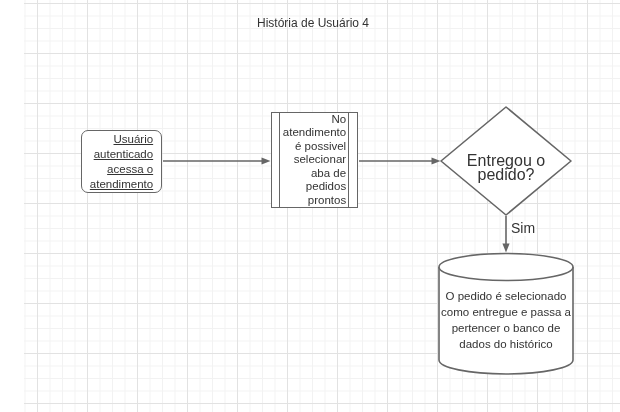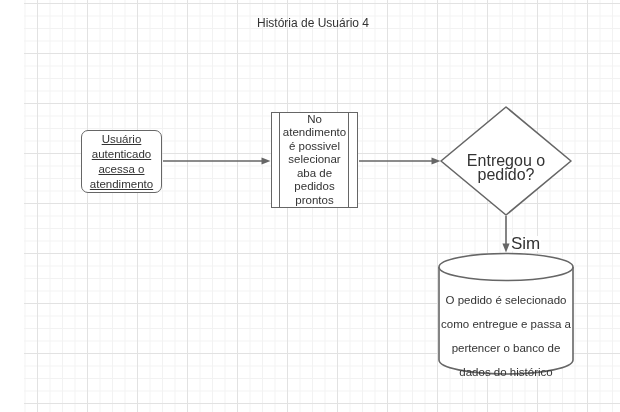--- a/index.html
+++ b/index.html
@@ -25,21 +25,21 @@
   .edge  { stroke: #666666; stroke-width: 1.6; }
   .head  { fill: #666666; stroke: none; }
 
   .title {
     position: absolute;
     left: 189px; top: 16px; width: 200px;
     text-align: center;
     font-size: 12px;
   }
 
-  .pre { white-space: pre; }
+  .pre { white-space: pre; text-align: right; }
 
   .node {
     position: absolute;
     box-sizing: border-box;
     background: #ffffff;
     border: 1.5px solid #666666;
     display: flex;
     align-items: center;
     justify-content: center;
     text-align: center;
@@ -67,26 +67,26 @@
     left: 417px; top: 154px; width: 130px;
     text-align: center;
     font-size: 16px;
     line-height: 14px;
   }
   .cyl-label {
     position: absolute;
     left: 415px; top: 288px; width: 134px;
     text-align: center;
     font-size: 11.5px;
-    line-height: 24px;
+    line-height: 16px;
   }
   .edge-label {
     position: absolute;
-    left: 486px; top: 236px;
-    font-size: 17px;
+    left: 486px; top: 221px;
+    font-size: 14px;
     line-height: 15px;
     background: #ffffff;
     padding: 0 1px;
   }
 </style>
 </head>
 <body>
 
 <div class="canvas">
 

